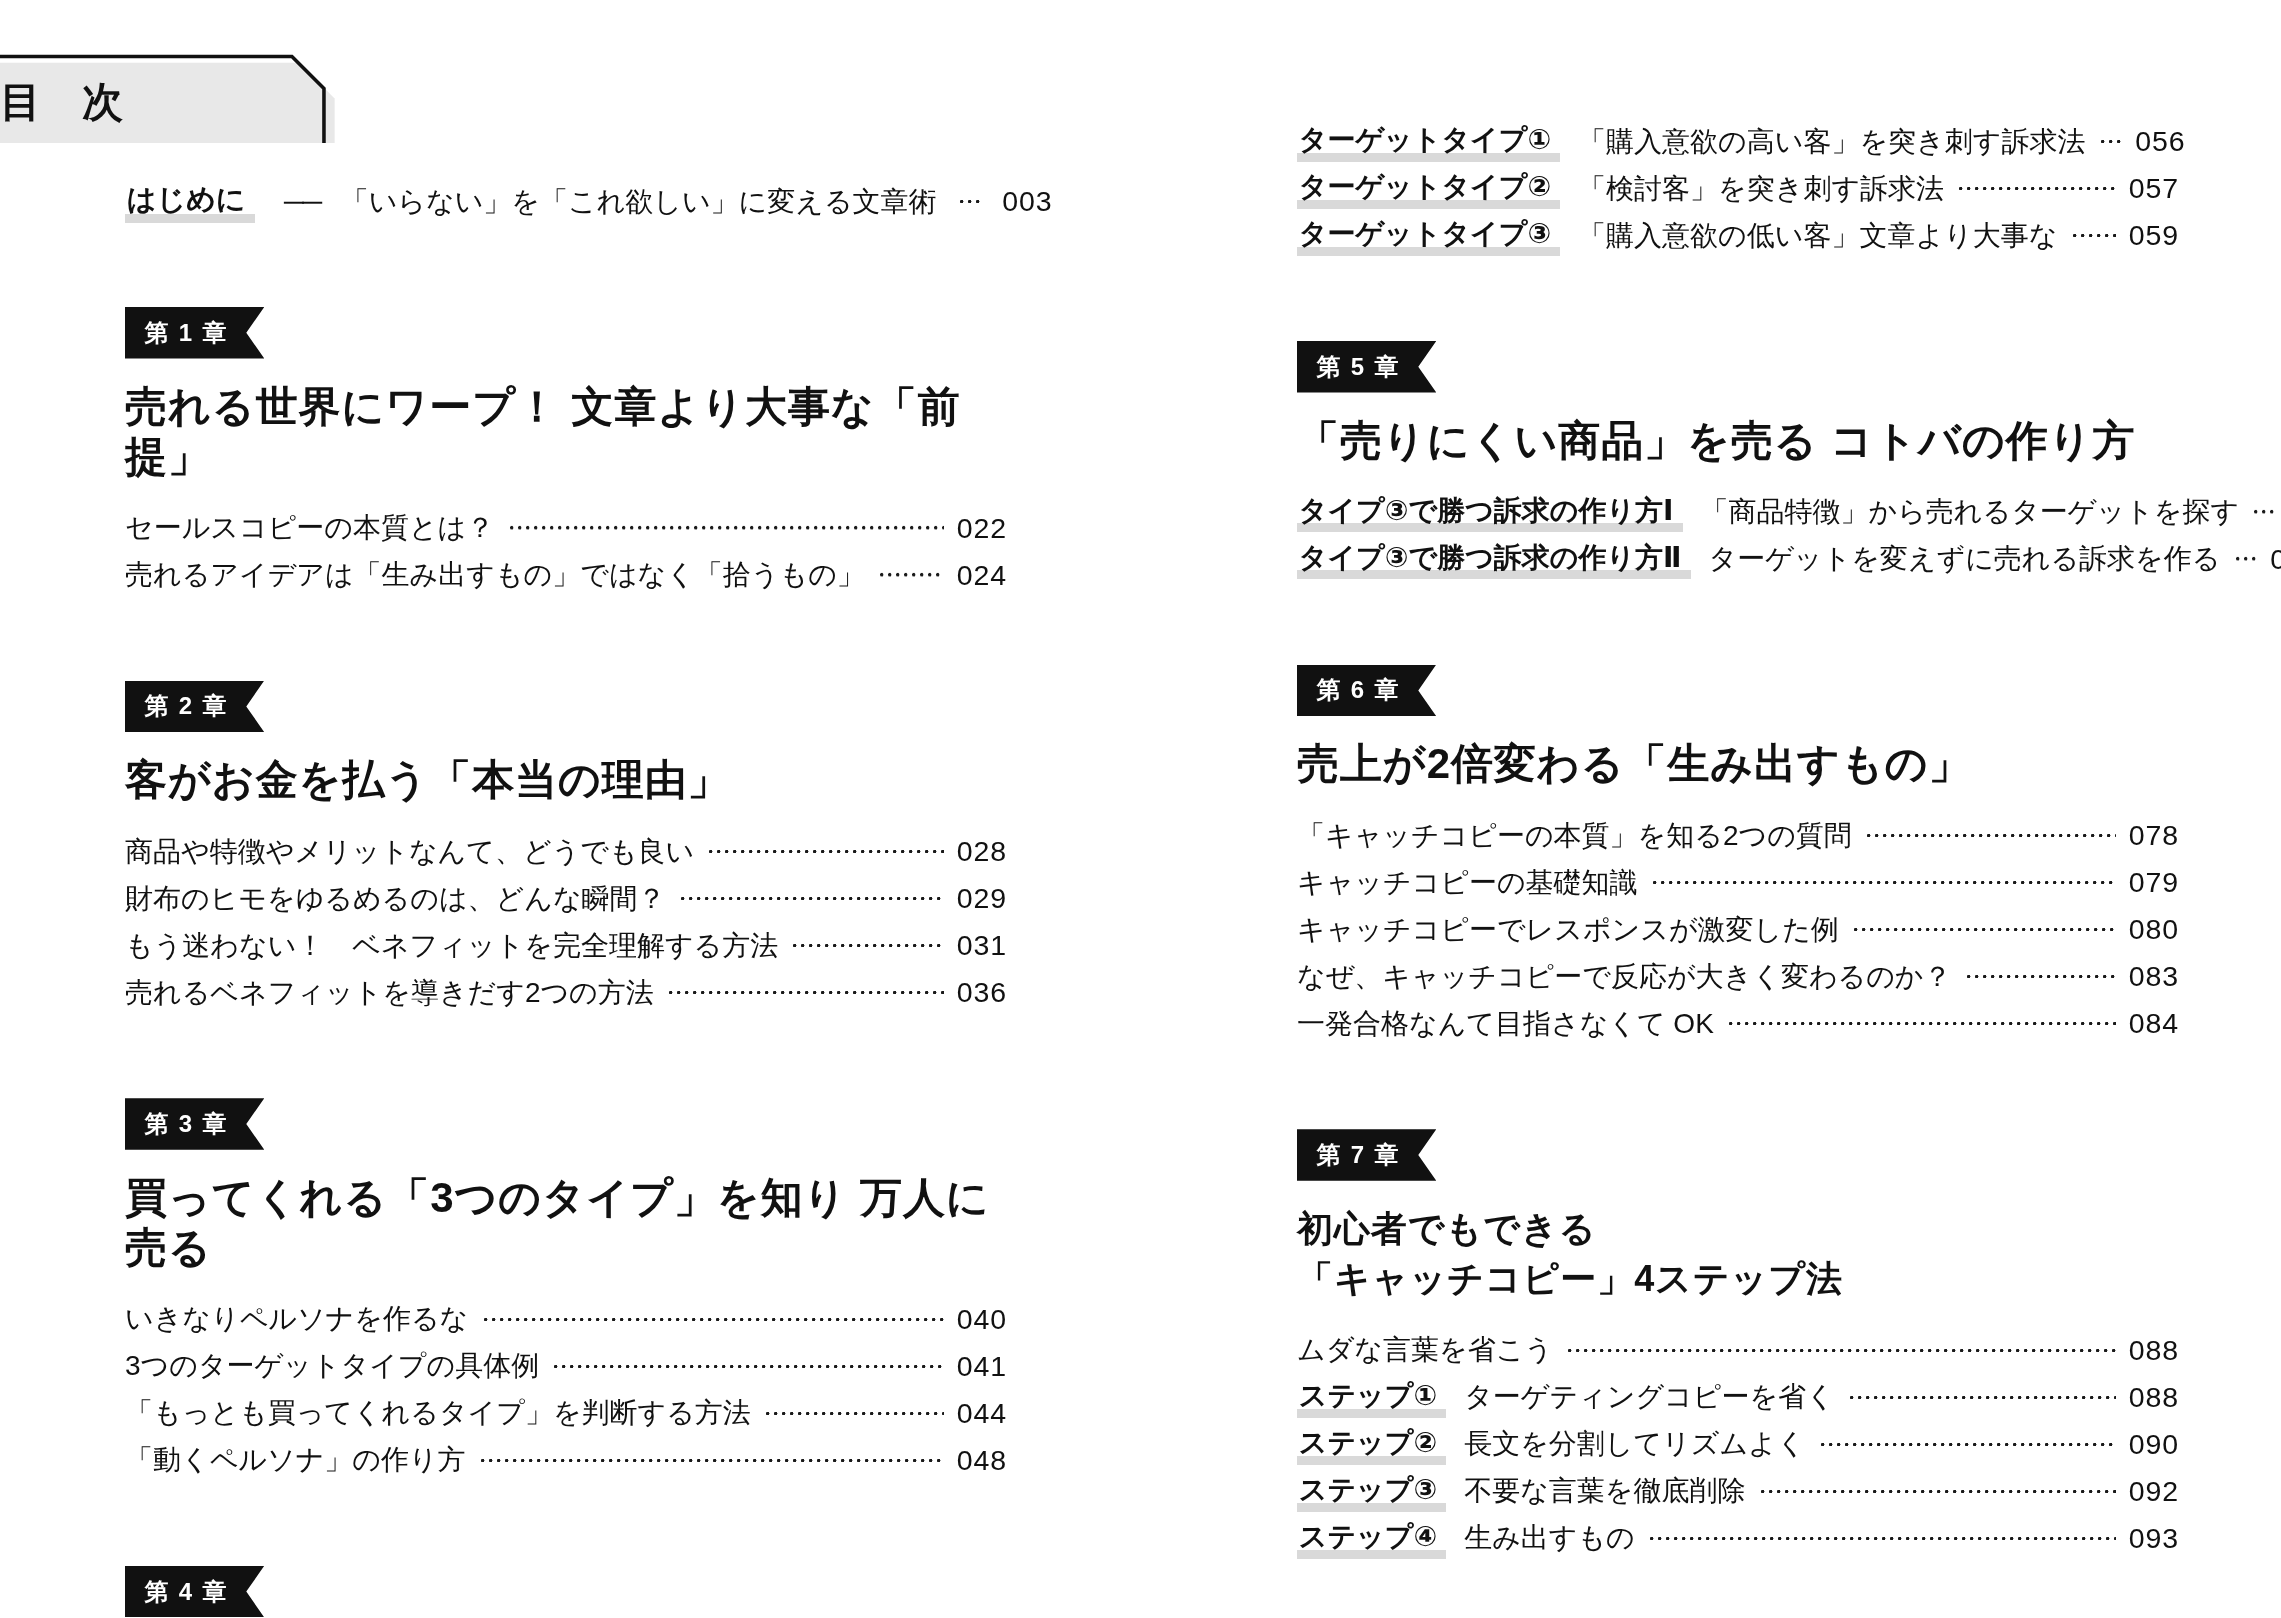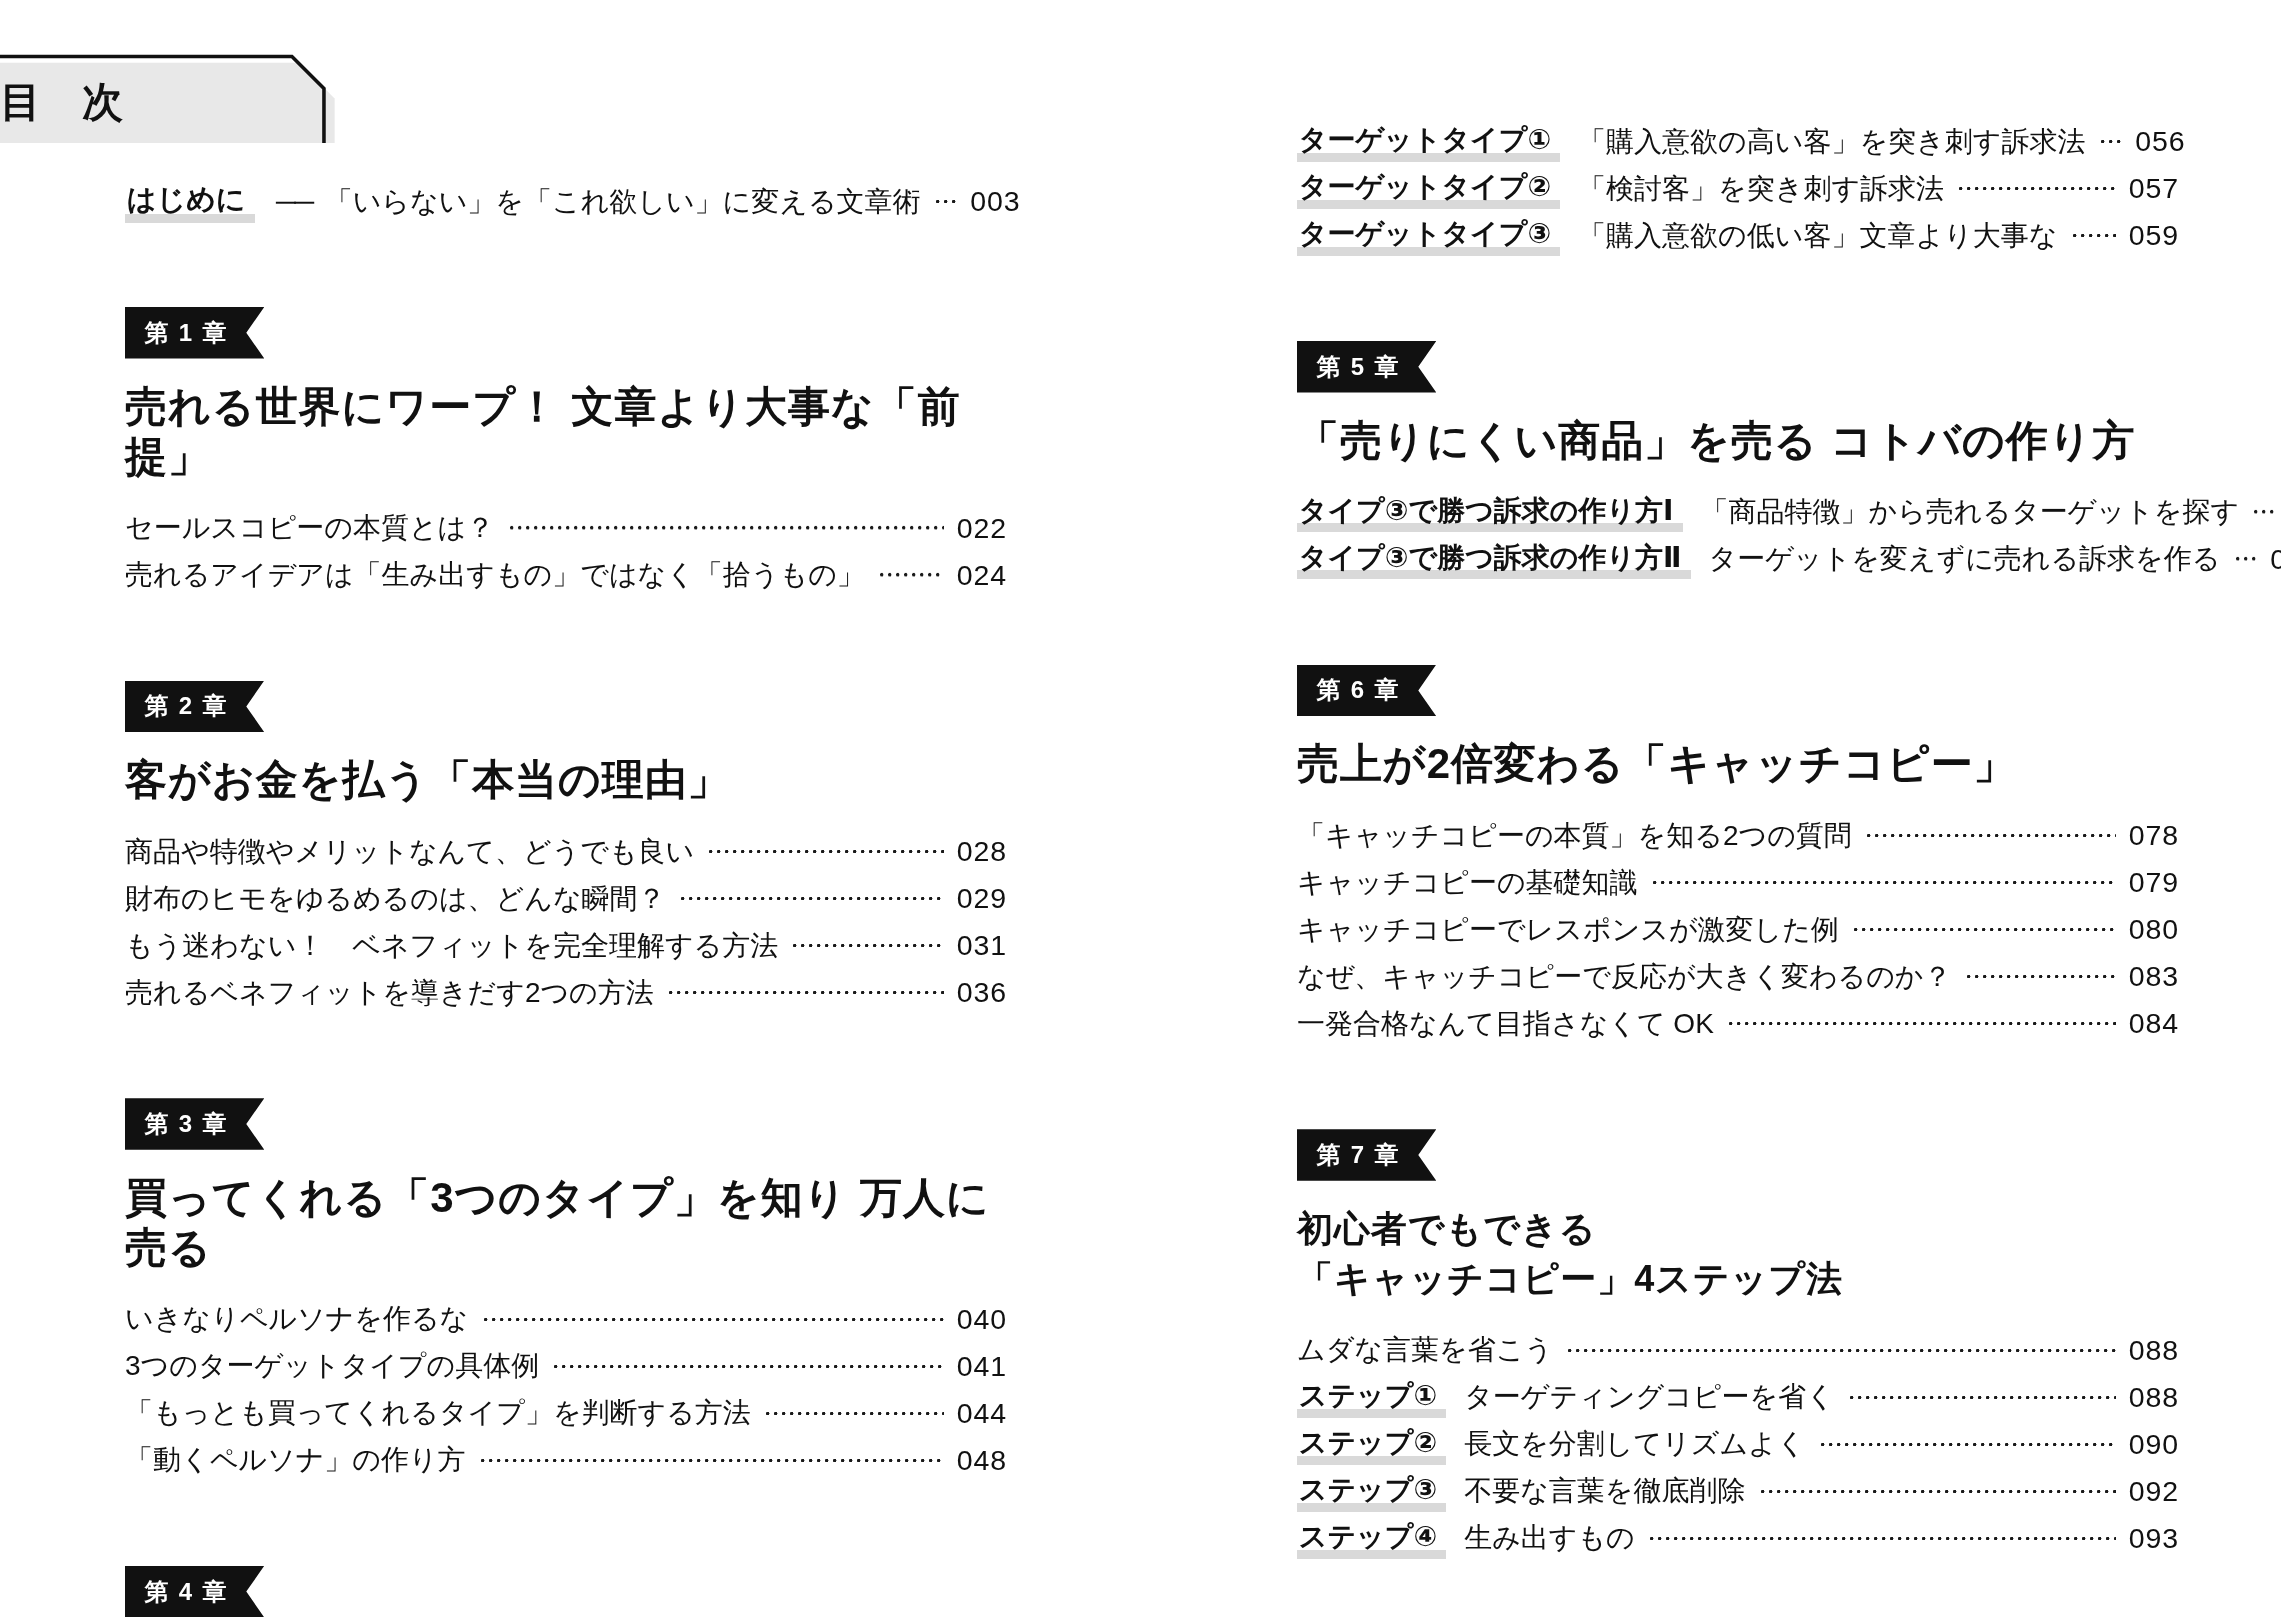--- a/index.html
+++ b/index.html
@@ -13,21 +13,21 @@
   .tab-label{
     position:absolute;left:0;top:23px;width:307px;
     font-size:41px;font-weight:bold;color:#111;
   }
   
   .col{position:absolute;top:0;width:882px;}
   .col-left{left:125px;}
   .col-right{left:1297px;}
   
   .row{display:flex;align-items:center;height:47px;font-size:28px;white-space:nowrap;}
-  .intro-row{margin-top:178px;}
+  .intro-row{margin-top:178px;gap:8px;}
   .first-group{margin-top:118px;}
   .lead{
     font-weight:bold;
     background:linear-gradient(to top,#d9d9d9 9px,transparent 9px);
     padding:0 9px 2.7px 1.8px;margin-right:18px;
   }
   .intro-lead{font-size:29px;}
   .dash{margin:0 12.5px 0 3.6px;letter-spacing:-1.8px;}
   .txt{white-space:nowrap;}
   .leader{
@@ -179,21 +179,21 @@
     <div class="row">
       <span class="lead">タイプ③で勝つ訴求の作り方Ⅱ</span>
       <span class="txt">ターゲットを変えずに売れる訴求を作る</span>
       <span class="leader"></span>
       <span class="pg">069</span>
     </div>
   </section>
 
   <section>
     <div class="badge">第 6 章</div>
-    <h2 class="title">売上が2倍変わる「キャッチコピー」</h2>
+    <h2 class="title">売上が2倍変わる「生み出すもの」</h2>
     <div class="row">
       <span class="txt">「キャッチコピーの本質」を知る2つの質問</span>
       <span class="leader"></span>
       <span class="pg">078</span>
     </div>
     <div class="row">
       <span class="txt">キャッチコピーの基礎知識</span>
       <span class="leader"></span>
       <span class="pg">079</span>
     </div>

